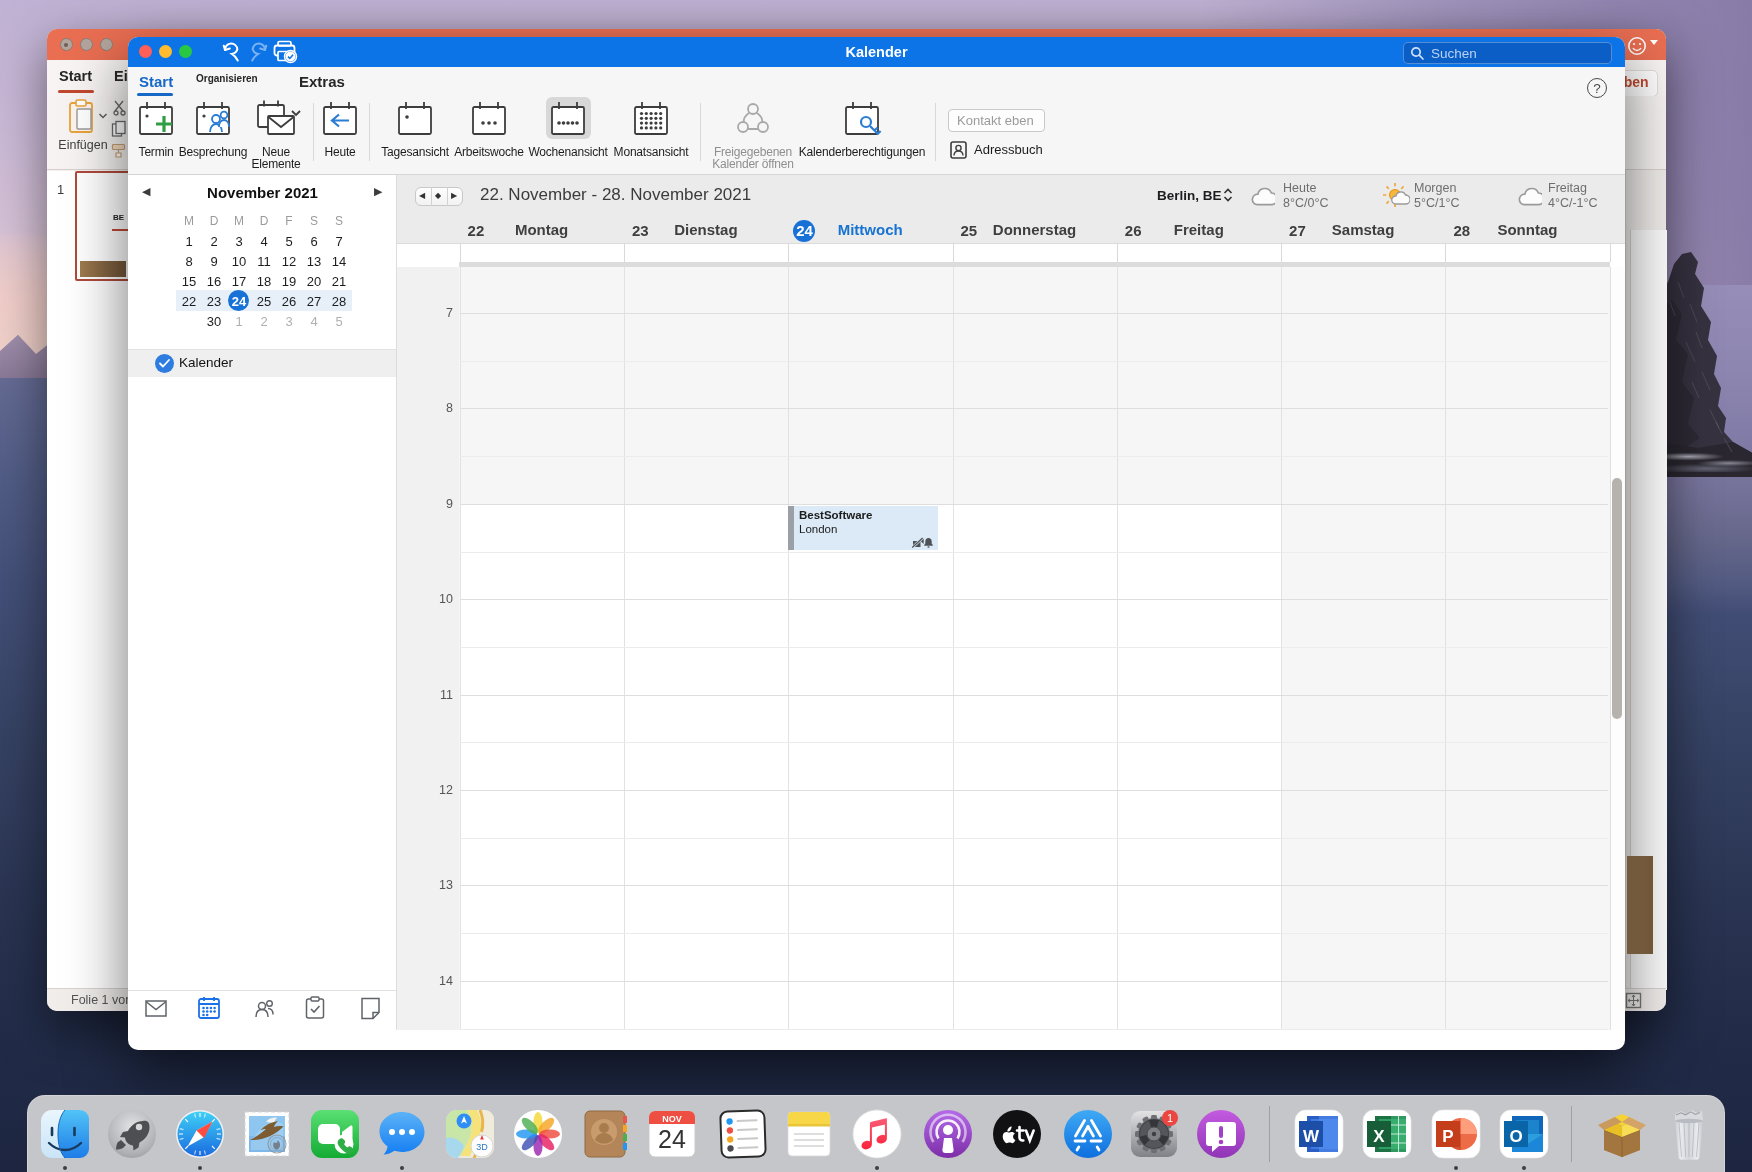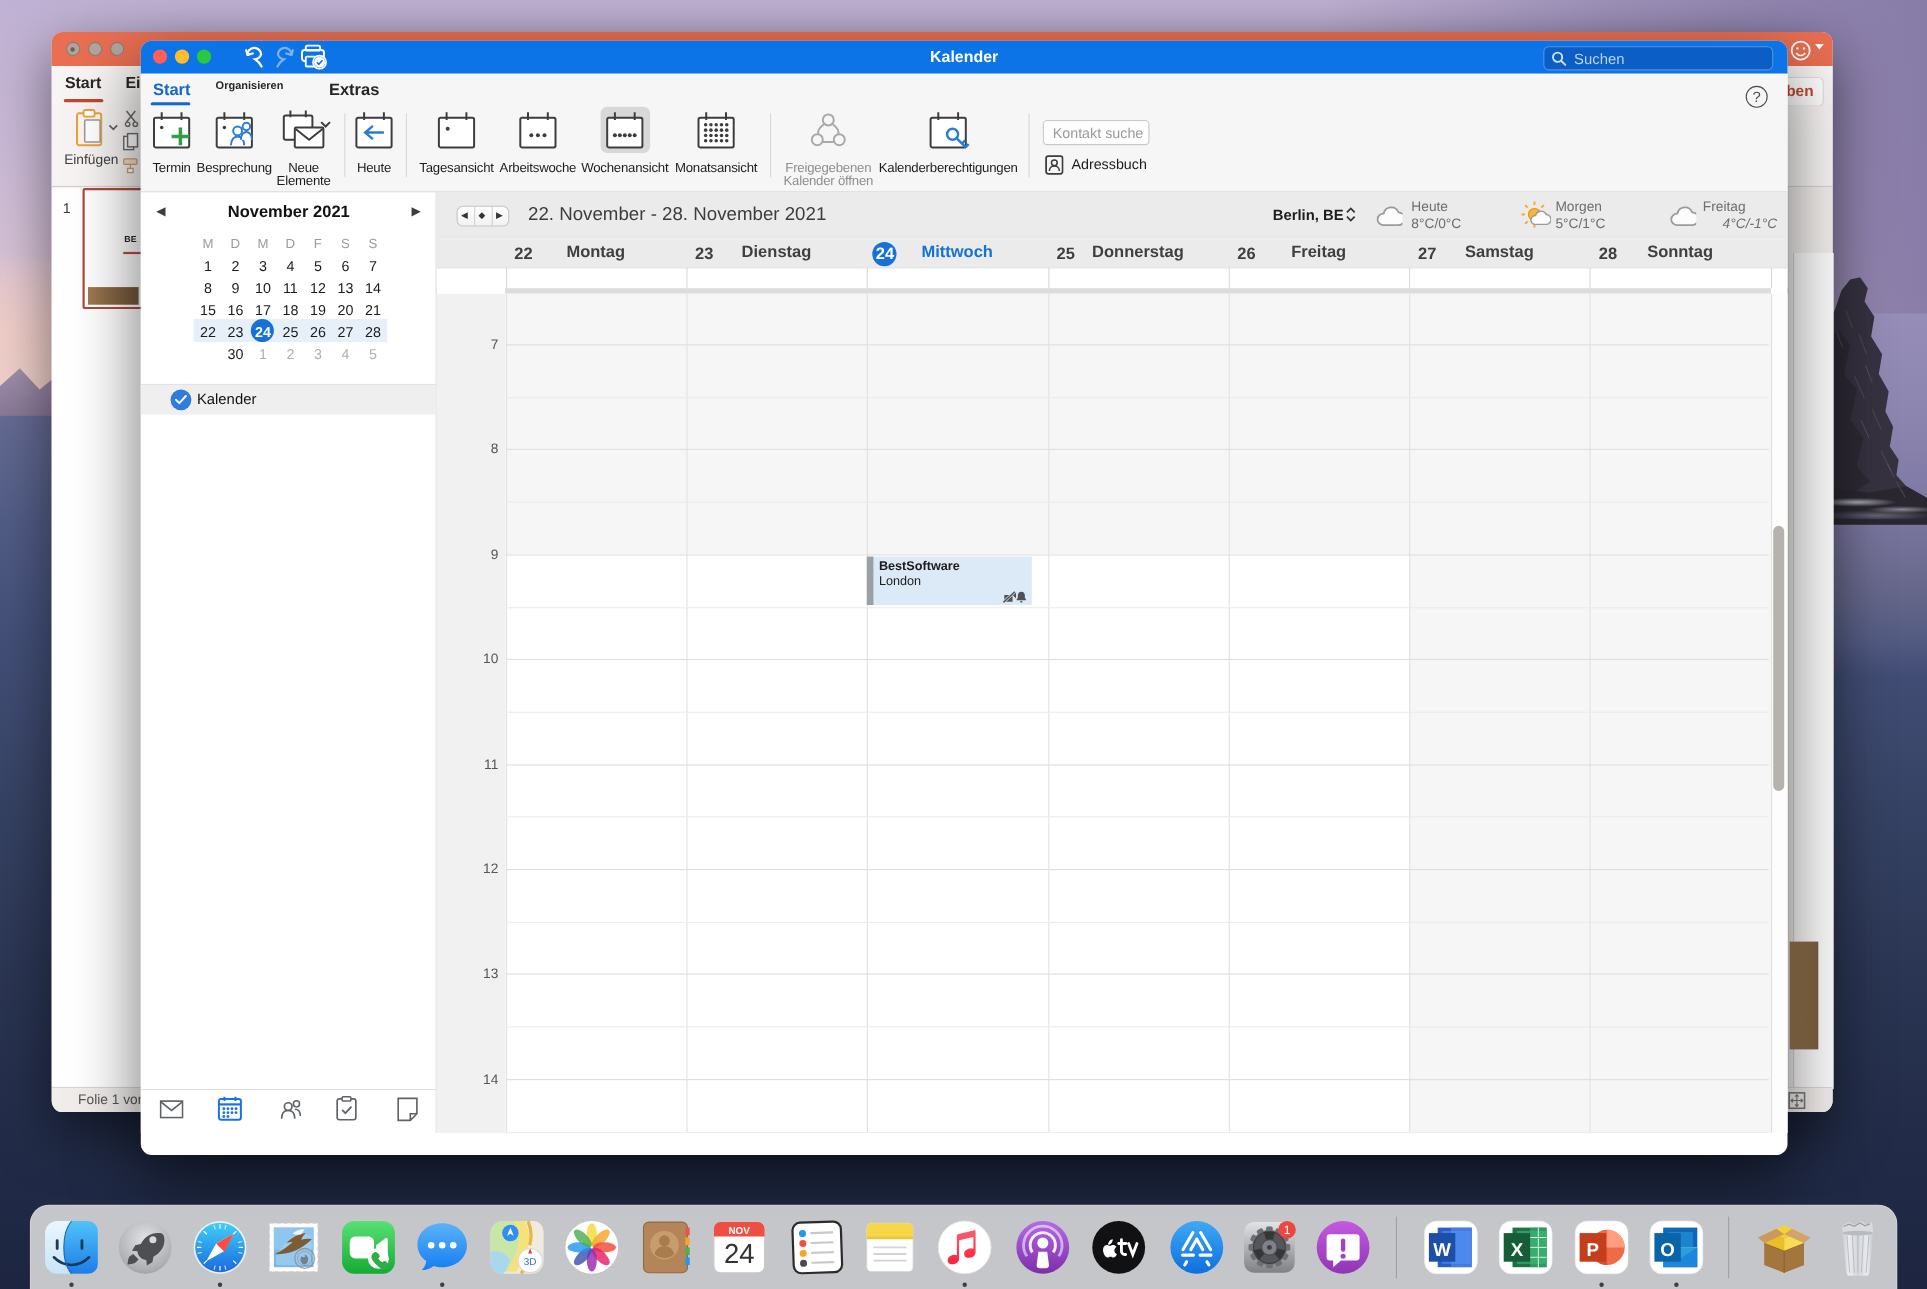--- a/index.html
+++ b/index.html
@@ -287,21 +287,21 @@
 <div class="abs" style="left:560px;top:61px;width:130px;text-align:center;font-size:12px;letter-spacing:-0.2px;color:#8f8f8f;">Kalender öffnen</div>
 <svg class="abs" style="left:712px;top:3px;" width="44" height="42" viewBox="0 0 44 42">
 <rect x="6" y="8" width="32" height="27" rx="1.5" fill="#fff" stroke="#3d3d3d" stroke-width="1.8"></rect>
 <path d="M13 3 v7 M31 3 v7" stroke="#3d3d3d" stroke-width="1.8"></path>
 <circle cx="26" cy="23" r="5" fill="#fff" stroke="#2b7cd3" stroke-width="2.2"></circle>
 <path d="M30 27 l8.5 8.5 M34.5 31.5 l2.8-2.8 M37.8 34.8 l2.8-2.8" fill="none" stroke="#2b7cd3" stroke-width="2.2"></path>
         </svg>
 <div class="abs" style="left:644px;top:49px;width:180px;text-align:center;font-size:12px;letter-spacing:-0.2px;color:#1d1d1d;">Kalenderberechtigungen</div>
 <div class="abs" style="left:807px;top:7px;width:1px;height:58px;background:#d8d8d8;"></div>
 <div class="abs" style="left:820px;top:13px;width:97px;height:23px;border:1px solid #c9c9c9;border-radius:4px;background:#fdfdfd;">
-<div class="abs" style="left:8px;top:3px;font-size:13px;color:#9b9b9b;white-space:nowrap;">Kontakt suche</div>
+<div class="abs" style="left:8px;top:3px;font-size:13px;color:#9b9b9b;white-space:nowrap;">Kontakt eben</div>
         </div>
 <svg class="abs" style="left:822px;top:45px;" width="17" height="18" viewBox="0 0 17 18">
 <rect x="1" y="1" width="15" height="16" rx="2" fill="none" stroke="#3d3d3d" stroke-width="1.6"></rect>
 <circle cx="8.5" cy="7" r="2.6" fill="none" stroke="#3d3d3d" stroke-width="1.4"></circle>
 <path d="M4 14.5 c0-3 2-4.5 4.5-4.5 s4.5 1.5 4.5 4.5" fill="none" stroke="#3d3d3d" stroke-width="1.4"></path>
         </svg>
 <div class="abs" style="left:846px;top:46px;font-size:13px;color:#1d1d1d;">Adressbuch</div>
       <div class="abs" style="left:1459px;top:-18px;width:20px;height:20px;border-radius:50%;border:1.3px solid #4a4a4a;text-align:center;font-size:13.5px;color:#4a4a4a;line-height:20px;">?</div>
     </div>
     <div class="side">
@@ -436,21 +436,21 @@
           </svg>
 <svg class="abs" style="left:252px;top:14px;" width="21" height="17" viewBox="0 0 20 17">
             <path d="M6 15 a4 4 0 0 1 0.5-8 a5 5 0 0 1 9.5-1 a3.5 3.5 0 0 1 0 9 z" fill="#fcfcfc" stroke="#9a9a9a" stroke-width="1.3"></path>
           </svg>
 <div class="abs wlbl" style="left:277px;top:6px;">Morgen</div>
 <div class="abs wlbl" style="left:277px;top:21px;">5°C/1°C</div>
 <svg class="abs" style="left:379px;top:11px;" width="26" height="21" viewBox="0 0 22 18">
             <path d="M7 16 a4.5 4.5 0 0 1 0.5-9 a6 6 0 0 1 11.5-1 a4 4 0 0 1 0 10 z" fill="#fcfcfc" stroke="#9a9a9a" stroke-width="1.4"></path>
           </svg>
 <div class="abs wlbl" style="left:411px;top:6px;">Freitag</div>
-<div class="abs wlbl" style="left:429px;top:21px;font-style:italic;">4°C/-1°C</div>
+<div class="abs wlbl" style="left:411px;top:21px;">4°C/-1°C</div>
         </div>
       <div id="dayhdr" class="abs" style="left:0;top:43px;width:1228px;height:25px;">
 <div class="abs dhn" style="left:70.6px;top:4px;color:#3f3f3f;">22</div>
 <div class="abs dhname" style="left:62.6px;width:164px;color:#3f3f3f;">Montag</div>
 <div class="abs dhn" style="left:234.9px;top:4px;color:#3f3f3f;">23</div>
 <div class="abs dhname" style="left:226.9px;width:164px;color:#3f3f3f;">Dienstag</div>
 <div class="abs" style="left:396.2px;top:1.5px;width:22px;height:22px;border-radius:50%;background:#1771d6;"></div>
 <div class="abs dhn" style="left:399.2px;top:4px;color:#fff;">24</div>
 <div class="abs dhname" style="left:391.2px;width:164px;color:#1673d2;">Mittwoch</div>
 <div class="abs dhn" style="left:563.5px;top:4px;color:#3f3f3f;">25</div>

